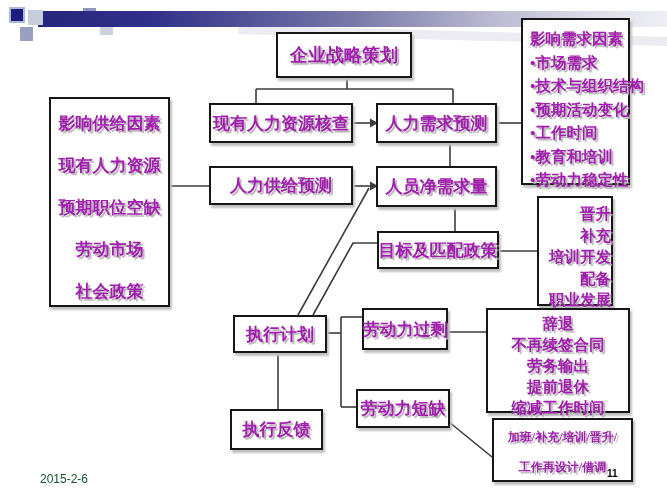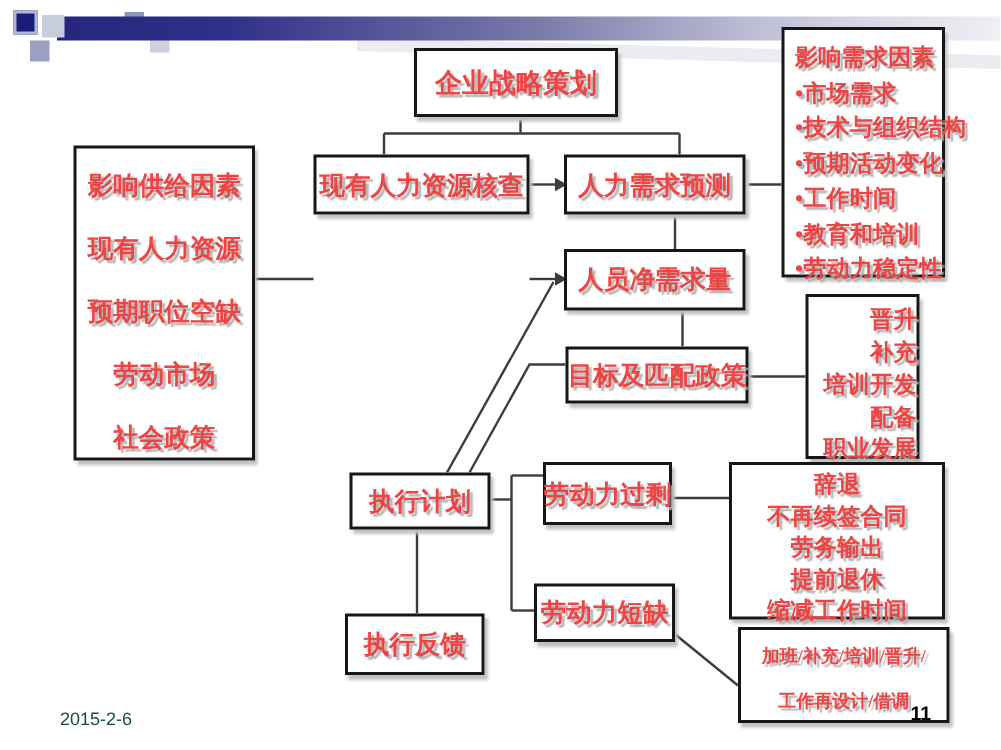--- a/index.html
+++ b/index.html
@@ -16,21 +16,21 @@
   #sq-faint1{left:83px;top:8px;width:13px;height:13px;background:#9096bf;z-index:1;}
   #sq-faint2{left:100px;top:22px;width:13px;height:13px;background:#ccd1e0;z-index:1;}
   #sq-light{left:28px;top:10px;width:15px;height:15px;background:#c7cddd;z-index:3;}
   #sq-mid{left:20px;top:27px;width:13px;height:14px;background:#9aa0c2;z-index:3;}
   
   #connectors{position:absolute;left:0;top:0;z-index:4;pointer-events:none;}
   
   .node{
     position:absolute;box-sizing:border-box;background:#ffffff;border:2px solid #161616;
     box-shadow:2px 3px 2px #c0c0c0;display:flex;align-items:center;justify-content:center;
-    font-weight:bold;color:#ef4444;text-shadow:2px 2px 1px #b3b3b3;font-size:17px;z-index:10;
+    font-weight:bold;color:#a21caf;text-shadow:2px 2px 1px #b3b3b3;font-size:17px;z-index:10;
     white-space:nowrap;
   }
   .multi{flex-direction:column;justify-content:flex-start;}
   .b-title{left:276px;top:32px;width:136px;height:46px;font-size:18px;}
   .b-supply{left:49px;top:97px;width:121px;height:210px;line-height:42px;padding-top:4px;}
   .b-audit{left:209px;top:103px;width:144px;height:40px;}
   .b-demand{left:376px;top:103px;width:121px;height:40px;}
   .b-supplyf{left:209px;top:166px;width:144px;height:39px;}
   .b-net{left:376px;top:166px;width:121px;height:41px;}
   .b-demandf{left:521px;top:18px;width:109px;height:167px;line-height:23.5px;font-size:15.5px;
@@ -41,21 +41,21 @@
   .b-plan{left:233px;top:315px;width:94px;height:38px;text-align:right;}
   .b-surplus{left:362px;top:308px;width:86px;height:42px;}
   .b-shortage{left:356px;top:389px;width:94px;height:39px;}
   .b-dismiss{left:486px;top:308px;width:144px;height:105px;line-height:21px;font-size:15.5px;padding-top:3px;}
   .b-overtime{left:492px;top:418px;width:141px;height:64px;line-height:30px;font-size:12px;padding-top:2px;}
   .b-feedback{left:230px;top:409px;width:93px;height:41px;}
   
   #slide-date{position:absolute;left:40px;top:472px;font-family:"Liberation Sans",sans-serif;
     font-size:12px;color:#14532d;z-index:10;}
   #page-number{position:absolute;left:607px;top:468px;font-family:"Liberation Sans",sans-serif;
-    font-size:13px;font-weight:bold;color:#000;z-index:12;}
+    font-size:10px;font-weight:bold;color:#000;z-index:12;}
 </style>
 </head>
 <body>
 
 <div id="slide">
 
   <div id="swoosh" class="deco"></div>
   <div id="sq-faint1" class="deco"></div>
   <div id="sq-faint2" class="deco"></div>
   <div id="topbar" class="deco"></div>
@@ -105,20 +105,23 @@
   </div>
 
   <div class="node b-audit">
     <span>现有人力资源核查</span>
   </div>
 
   <div class="node b-demand">
     <span>人力需求预测</span>
   </div>
 
+  <div class="node b-supplyf">
+    <span>人力供给预测</span>
+  </div>
 
   <div class="node b-net">
     <span>人员净需求量</span>
   </div>
 
   <div class="node multi b-demandf">
     <div>影响需求因素</div>
     <div>•市场需求</div>
     <div>•技术与组织结构</div>
     <div>•预期活动变化</div>

